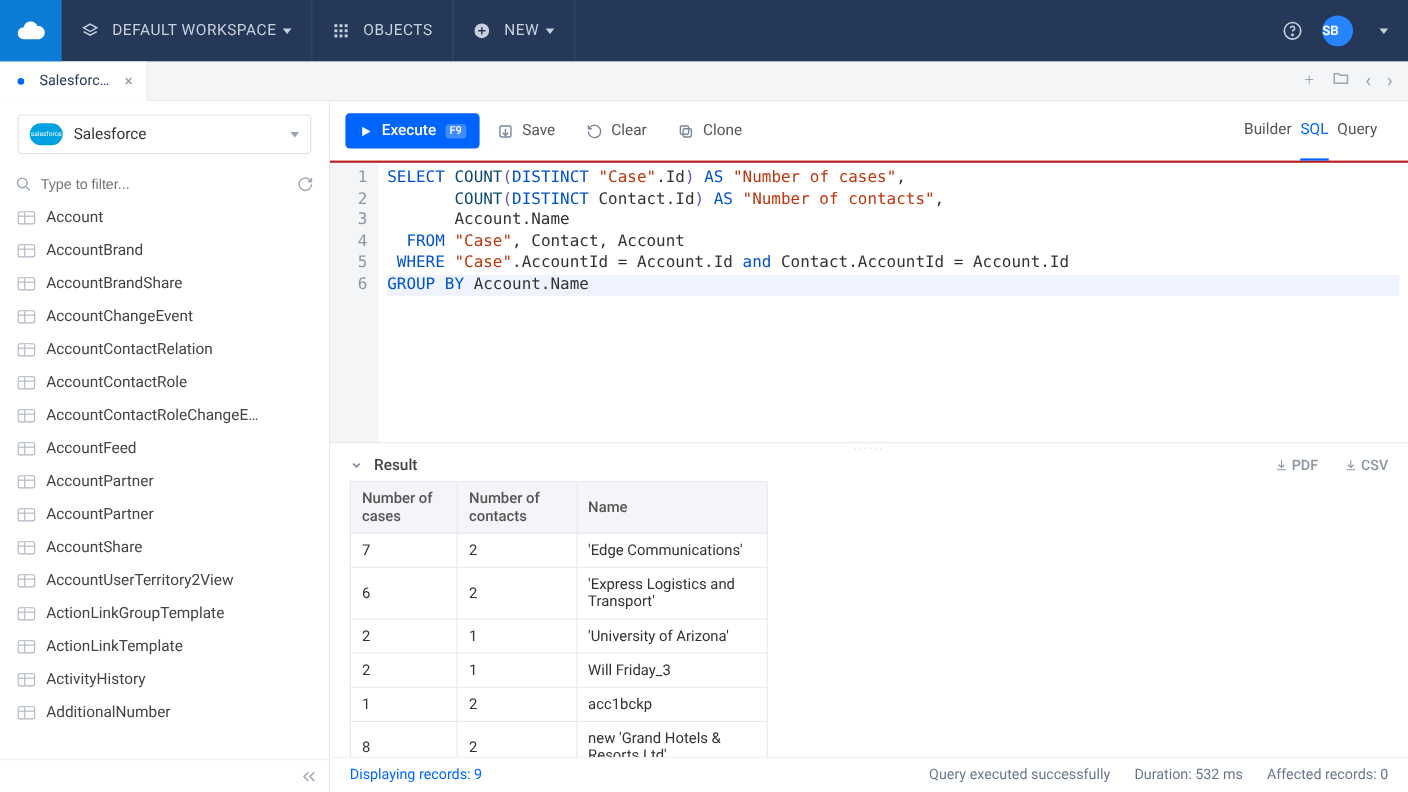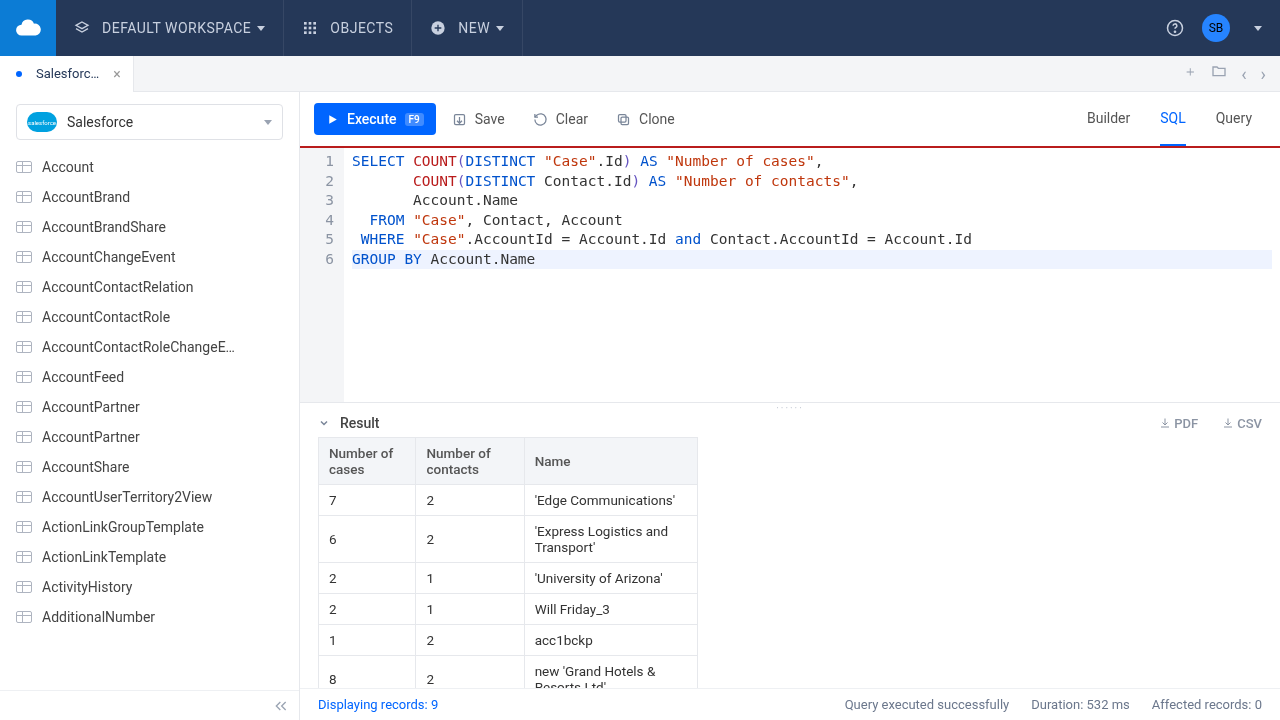--- a/index.html
+++ b/index.html
@@ -5,21 +5,21 @@
 * { margin: 0; padding: 0; box-sizing: border-box; }
 body { font-family: -apple-system, BlinkMacSystemFont, "Segoe UI", Roboto, sans-serif; font-size: 14px; color: #333; overflow: hidden; }
 
 
 .navbar { display: flex; align-items: center; height: 56px; background: #253858; color: #fff; }
 .nav-logo { width: 56px; height: 56px; background: #0c7cd5; display: flex; align-items: center; justify-content: center; }
 .nav-item { display: flex; align-items: center; padding: 0 18px; height: 56px; border-right: 1px solid rgba(255,255,255,0.08); color: #c8d0df; cursor: pointer; font-size: 14px; letter-spacing: 0.5px; }
 .nav-item svg, .nav-item .nicon { margin-right: 12px; }
 .nav-spacer { flex: 1; }
 .nav-right { display: flex; align-items: center; gap: 18px; padding-right: 18px; }
-.avatar { width: 28px; height: 28px; background: #2684ff; color: #000000; border-radius: 50%; display: flex; align-items: center; justify-content: center; font-size: 12px; font-weight: 400; }
+.avatar { width: 28px; height: 28px; background: #2684ff; color: #ffffff; border-radius: 50%; display: flex; align-items: center; font-size: 12px; font-weight: 700; }
 
 
 .tabstrip { display: flex; align-items: center; height: 36px; background: #f4f5f7; border-bottom: 1px solid #e6e8ec; }
 .tab { display: flex; align-items: center; gap: 14px; height: 36px; padding: 0 12px 0 16px; background: #fff; border-right: 1px solid #e6e8ec; font-size: 13px; color: #253858; }
 .tab .dot { width: 6px; height: 6px; background: #0065ff; border-radius: 50%; }
 .tab .close { color: #999; cursor: pointer; font-size: 14px; }
 .tabstrip-spacer { flex: 1; }
 .tabstrip-actions { display: flex; gap: 14px; padding: 0 14px; color: #9aa3b2; }
 
 
@@ -46,31 +46,31 @@
 .table-icon::after { content: ""; position: absolute; top: 0; bottom: 0; left: 5px; width: 1px; background: #aeb4c0; }
 
 .sidebar-footer { height: 30px; display: flex; align-items: center; justify-content: flex-end; padding: 0 10px; color: #9aa3b2; border-top: 1px solid #eef0f3; }
 
 
 .toolbar { display: flex; align-items: center; height: 56px; padding: 0 14px; border-bottom: 2px solid #b91c1c; gap: 4px; }
 .btn { display: inline-flex; align-items: center; gap: 8px; height: 32px; padding: 0 12px; border-radius: 4px; font-size: 14px; cursor: pointer; color: #555; }
 .btn-primary { background: #0065ff; color: #fff; font-weight: 500; }
 .btn-primary .kbd { background: rgba(255,255,255,0.25); border-radius: 3px; font-size: 10px; padding: 1px 4px; }
 .toolbar-spacer { flex: 1; }
-.view-tabs { display: flex; gap: 30px; padding-right: 14px; }
+.view-tabs { display: flex; gap: 8px; padding-right: 14px; }
 .view-tab { color: #555; cursor: pointer; padding-bottom: 18px; margin-bottom: -18px; }
 .view-tab.active { color: #0065ff; border-bottom: 2px solid #0065ff; }
 
 
 .editor { flex: 1; display: flex; overflow: hidden; font-family: "SF Mono", Menlo, Consolas, monospace; font-size: 14.5px; line-height: 1.35; }
 .gutter { width: 44px; background: #f4f5f7; color: #8b94a3; text-align: right; padding: 4px 10px 4px 4px; user-select: none; }
 .code { flex: 1; padding: 4px 8px; white-space: pre; background: #fff; }
 .code .line.hl { background: #eef3ff; }
 .kw { color: #0052cc; }
-.fn { color: #b91c1c; }
+.fn { color: #0c4a6e; }
 .str { color: #bf360c; }
 .op { color: #6554c0; }
 
 
 .result-panel { border-top: 1px solid #e6e8ec; background: #fff; display: flex; flex-direction: column; height: 318px; }
 .drag-handle { height: 6px; display:flex; justify-content:center; color:#c2c8d2; font-size:10px; letter-spacing:2px; }
 .result-header { display: flex; align-items: center; padding: 6px 18px; gap: 10px; color: #444; font-weight: 500; }
 .result-header .spacer { flex: 1; }
 .result-header .export { color: #8b94a3; font-size: 13px; display: inline-flex; align-items: center; gap: 3px; margin-left: 14px; cursor: pointer; }
 
@@ -160,20 +160,33 @@
 
 <div class="main">
 
   <div class="sidebar">
     <div class="conn-select">
       <div class="sf-badge">
           <span>salesforce</span>
         </div>
       <span>Salesforce</span>
       <span class="chev chev-down"></span>
+    </div>
+    <div class="sidebar-filter">
+      <svg width="15" height="15" viewBox="0 0 24 24" fill="none" stroke="#9aa3b2" stroke-width="2">
+          <circle cx="10" cy="10" r="7"></circle>
+          <path d="M21 21l-5-5"></path>
+        </svg>
+      <input placeholder="Type to filter..." style="">
+      <span class="refresh">
+        <svg width="15" height="15" viewBox="0 0 24 24" fill="none" stroke="#9aa3b2" stroke-width="2">
+            <path d="M21 12a9 9 0 1 1-3-6.7L21 8"></path>
+            <path d="M21 3v5h-5"></path>
+          </svg>
+      </span>
     </div>
     <div class="table-list" id="table-list">
         <div class="table-item">
           <span class="table-icon"></span>
           <span>Account</span>
         </div>
         <div class="table-item">
           <span class="table-icon"></span>
           <span>AccountBrand</span>
         </div>

